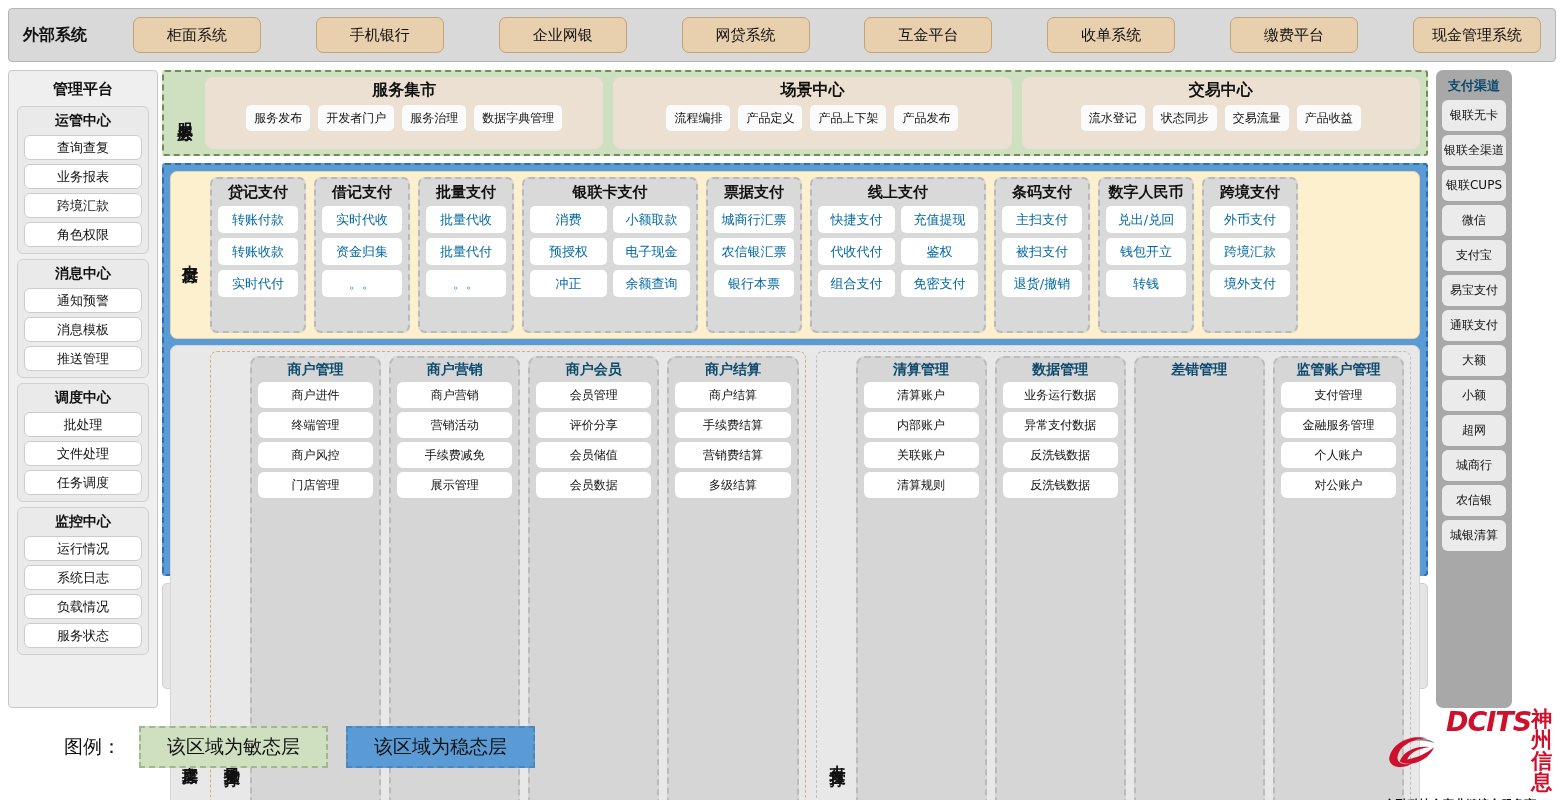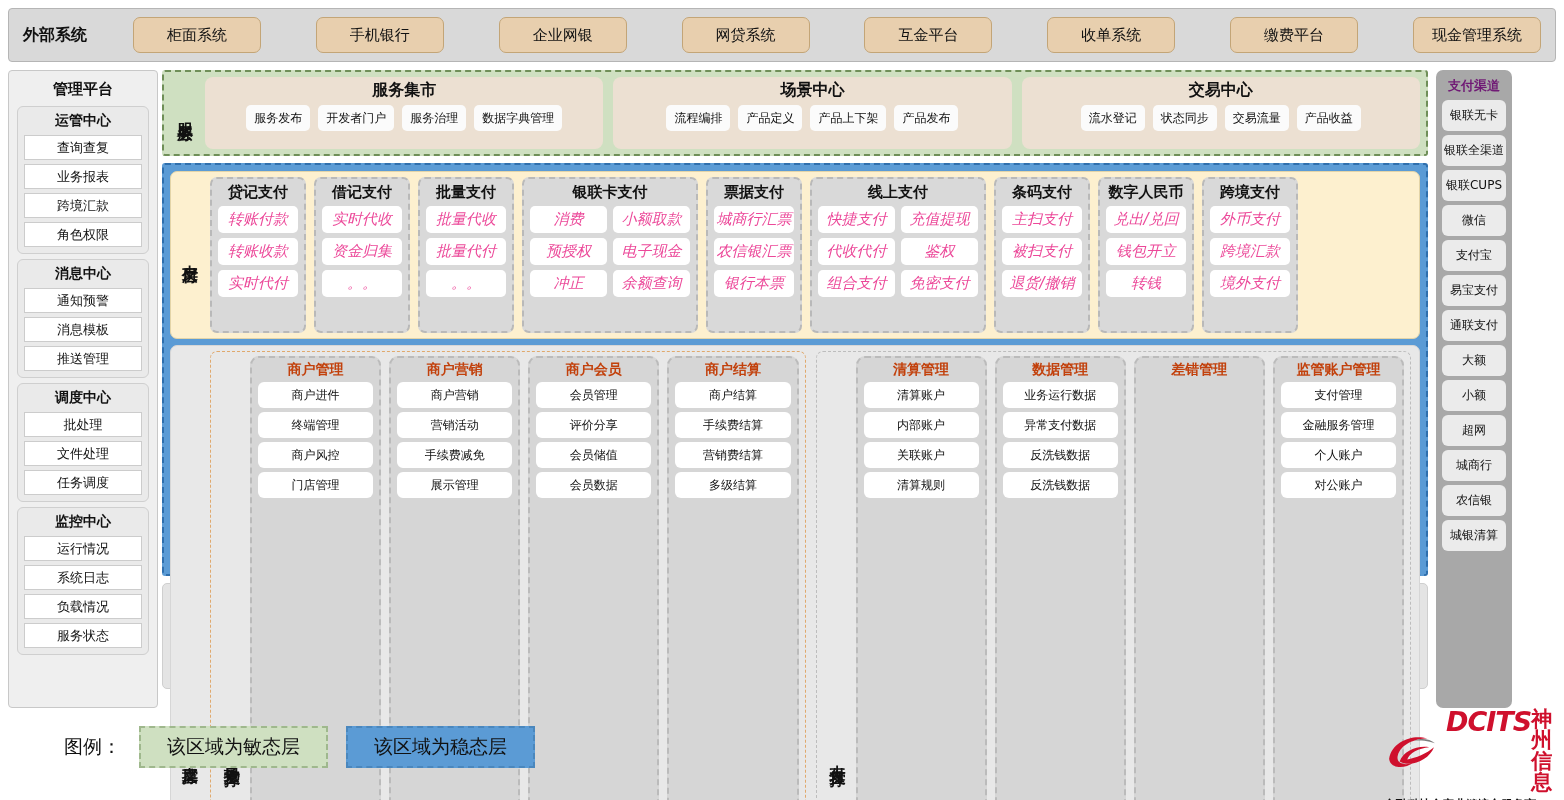--- a/index.html
+++ b/index.html
@@ -34,32 +34,32 @@
     background:#efefef; border:1px solid #c8c8c8; border-radius:4px;
     padding:6px 8px; display:flex; flex-direction:column; gap:5px;
   }
   .mgmt-title{ text-align:center; font-weight:bold; font-size:15px; padding:3px 0 2px; color:#111; }
   .mgmt-group{
     background:#eaeaea; border:1px solid #cfcfcf; border-radius:6px;
     padding:4px 6px 6px; display:flex; flex-direction:column; gap:4px;
   }
   .mgmt-group-title{ text-align:center; font-weight:bold; font-size:14px; color:#111; padding:1px 0; }
   .mgmt-item{
-    background:#fff; border:1px solid #ccc; border-radius:0;
+    background:#fff; border:1px solid #ccc; border-radius:6px;
     height:25px; display:flex; align-items:center; justify-content:center;
     font-size:13px; color:#111;
   }
 
   
   .chan{
     position:absolute; left:1436px; top:70px; width:76px; height:638px;
     background:#a8a8a8; border-radius:7px;
     padding:5px 6px; display:flex; flex-direction:column; gap:4px;
   }
-  .chan-title{ text-align:center; font-weight:bold; font-size:13px; color:#701a75; padding:2px 0 1px; }
+  .chan-title{ text-align:center; font-weight:bold; font-size:13px; color:#0c4a6e; padding:2px 0 1px; }
   .chan-item{
     background:#ebebeb; border-radius:6px; height:31px;
     display:flex; align-items:center; justify-content:center;
     font-size:12px; color:#111; white-space:nowrap;
   }
 
   
   .center{ position:absolute; left:162px; top:70px; width:1266px; height:638px; }
 
   
@@ -107,41 +107,41 @@
     flex:0 0 auto;
   }
   .pay-col.w1{ width:96px; }
   .pay-col.w2{ width:176px; }
   .pay-col-title{ font-weight:bold; font-size:15px; color:#111; margin:1px 0 4px; white-space:nowrap; }
   .pay-grid{ display:flex; flex-direction:column; gap:5px; width:100%; }
   .pay-row{ display:flex; gap:6px; }
   .pay-chip{
     background:#fff; border-radius:5px; height:27px; flex:1 1 0;
     display:flex; align-items:center; justify-content:center;
-    font-size:15px; color:#ec4899; white-space:nowrap;font-style:italic;
+    font-size:13px; color:#0369a1; white-space:nowrap;
   }
 
   
   .sup-layer{
     background:#e8e8e8; border:1px solid #d6d6d6; border-radius:7px;
     flex:1 1 auto; display:flex; align-items:center; padding:5px 8px 5px 4px; gap:6px;
   }
   .sup-halves{ display:flex; flex:1 1 auto; gap:10px; height:100%; }
   .sup-half{
     flex:1 1 0; display:flex; align-items:center; gap:4px;
     border-radius:7px; padding:4px 6px;
   }
   .sup-half.scene{ border:1px dashed #e0a96d; }
   .sup-half.paysup{ border:1px dashed #bdbdbd; }
   .sup-cols{ display:flex; flex:1 1 auto; gap:8px; height:100%; }
   .sup-col{
     flex:1 1 0; background:#d6d6d6; border:2px dashed #bbbbbb; border-radius:9px;
     padding:2px 6px 5px; display:flex; flex-direction:column; align-items:center;
   }
-  .sup-col-title{ font-weight:bold; font-size:14px; color:#c2410c; margin:1px 0 3px; white-space:nowrap; }
+  .sup-col-title{ font-weight:bold; font-size:14px; color:#0c4a6e; margin:1px 0 3px; white-space:nowrap; }
   .sup-chips{ display:flex; flex-direction:column; gap:4px; width:100%; }
   .sup-chip{
     background:#fff; border-radius:6px; height:26px;
     display:flex; align-items:center; justify-content:center;
     font-size:12px; color:#111; white-space:nowrap;
   }
 
   
   .int-layer{
     margin-top:7px; width:100%; height:106px;

